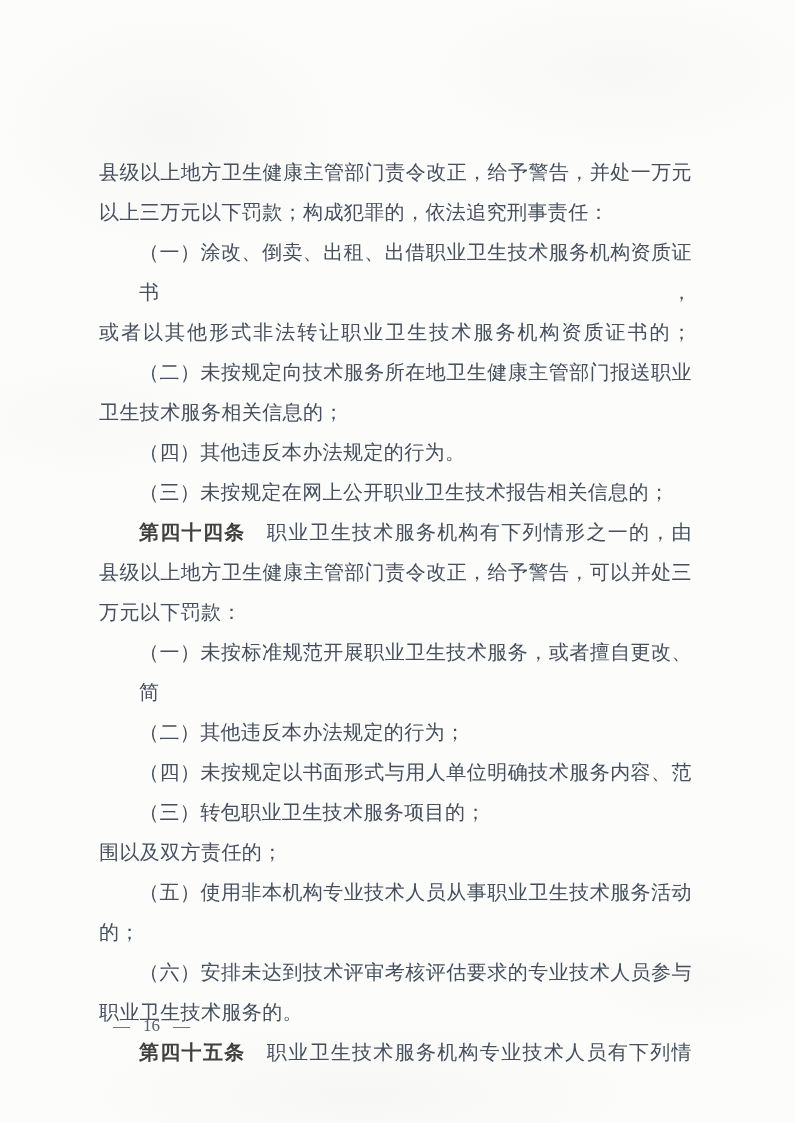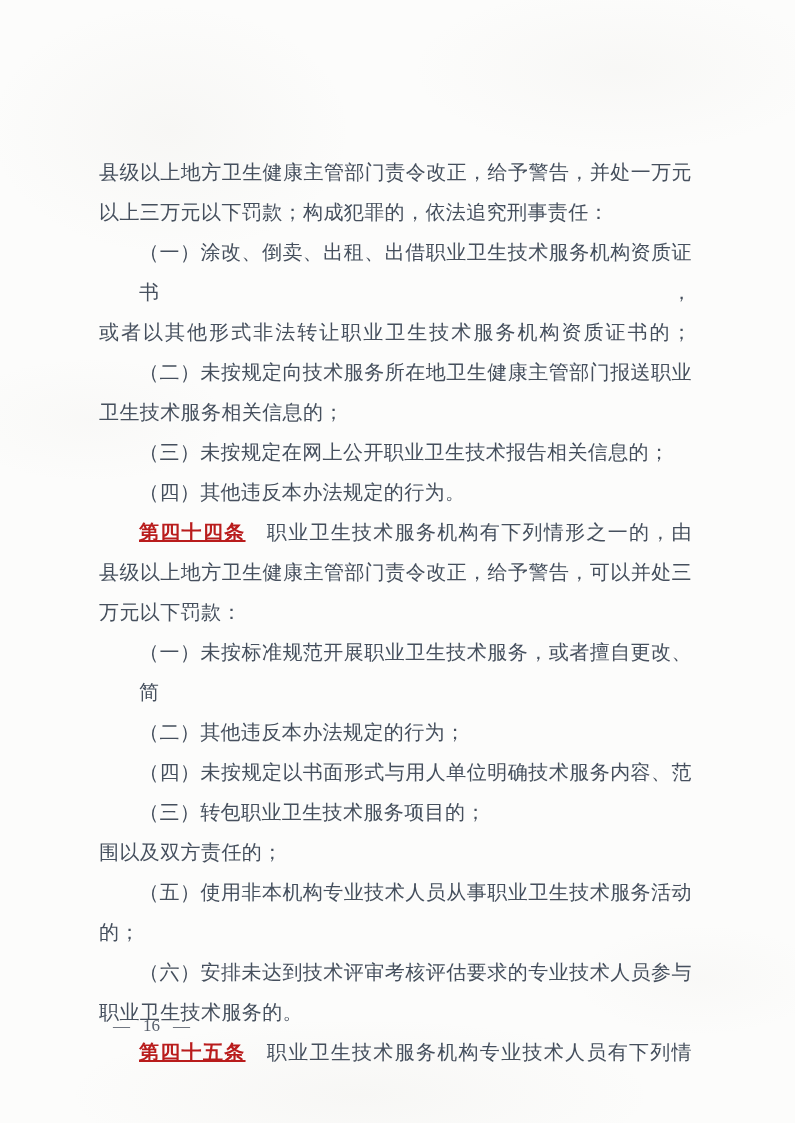--- a/index.html
+++ b/index.html
@@ -31,21 +31,21 @@
   }
   .line {
     min-height: 40px;
     line-height: 40px;
     text-align: justify;
     text-align-last: left;
     text-justify: inter-character;
   }
   .line.just { text-align-last: justify; }
   .line.indent { padding-left: 40px; }
-  .line .bold { font-weight: bold; color: #b91c1c; text-decoration: underline; }
+  .line .bold { font-weight: bold; color: #404040; }
   .footer {
     position: absolute;
     left: 113px; top: 1014px;
     display: inline-flex;
     align-items: center;
     gap: 13px;
     font-size: 17px;
     line-height: 24px;
     color: #575f6b;
   }
@@ -55,22 +55,22 @@
 
 <div class="scan-noise"></div>
 
 <div class="doc-body">
     <div class="line just"><span>县级以上地方卫生健康主管部门责令改正，给予警告，并处一万元</span></div>
     <div class="line"><span>以上三万元以下罚款；构成犯罪的，依法追究刑事责任：</span></div>
     <div class="line indent just"><span>（一）涂改、倒卖、出租、出借职业卫生技术服务机构资质证书，</span></div>
     <div class="line just"><span>或者以其他形式非法转让职业卫生技术服务机构资质证书的；</span></div>
     <div class="line indent just"><span>（二）未按规定向技术服务所在地卫生健康主管部门报送职业</span></div>
     <div class="line"><span>卫生技术服务相关信息的；</span></div>
+    <div class="line indent"><span>（四）其他违反本办法规定的行为。</span></div>
     <div class="line indent"><span>（三）未按规定在网上公开职业卫生技术报告相关信息的；</span></div>
-    <div class="line indent"><span>（四）其他违反本办法规定的行为。</span></div>
     <div class="line indent just"><span class="bold">第四十四条</span><span>　职业卫生技术服务机构有下列情形之一的，由</span></div>
     <div class="line just"><span>县级以上地方卫生健康主管部门责令改正，给予警告，可以并处三</span></div>
     <div class="line"><span>万元以下罚款：</span></div>
     <div class="line indent just"><span>（一）未按标准规范开展职业卫生技术服务，或者擅自更改、简</span></div>
     <div class="line indent"><span>（二）其他违反本办法规定的行为；</span></div>
     <div class="line indent just"><span>（四）未按规定以书面形式与用人单位明确技术服务内容、范</span></div>
     <div class="line indent"><span>（三）转包职业卫生技术服务项目的；</span></div>
     <div class="line"><span>围以及双方责任的；</span></div>
     <div class="line indent just"><span>（五）使用非本机构专业技术人员从事职业卫生技术服务活动</span></div>
     <div class="line"><span>的；</span></div>

